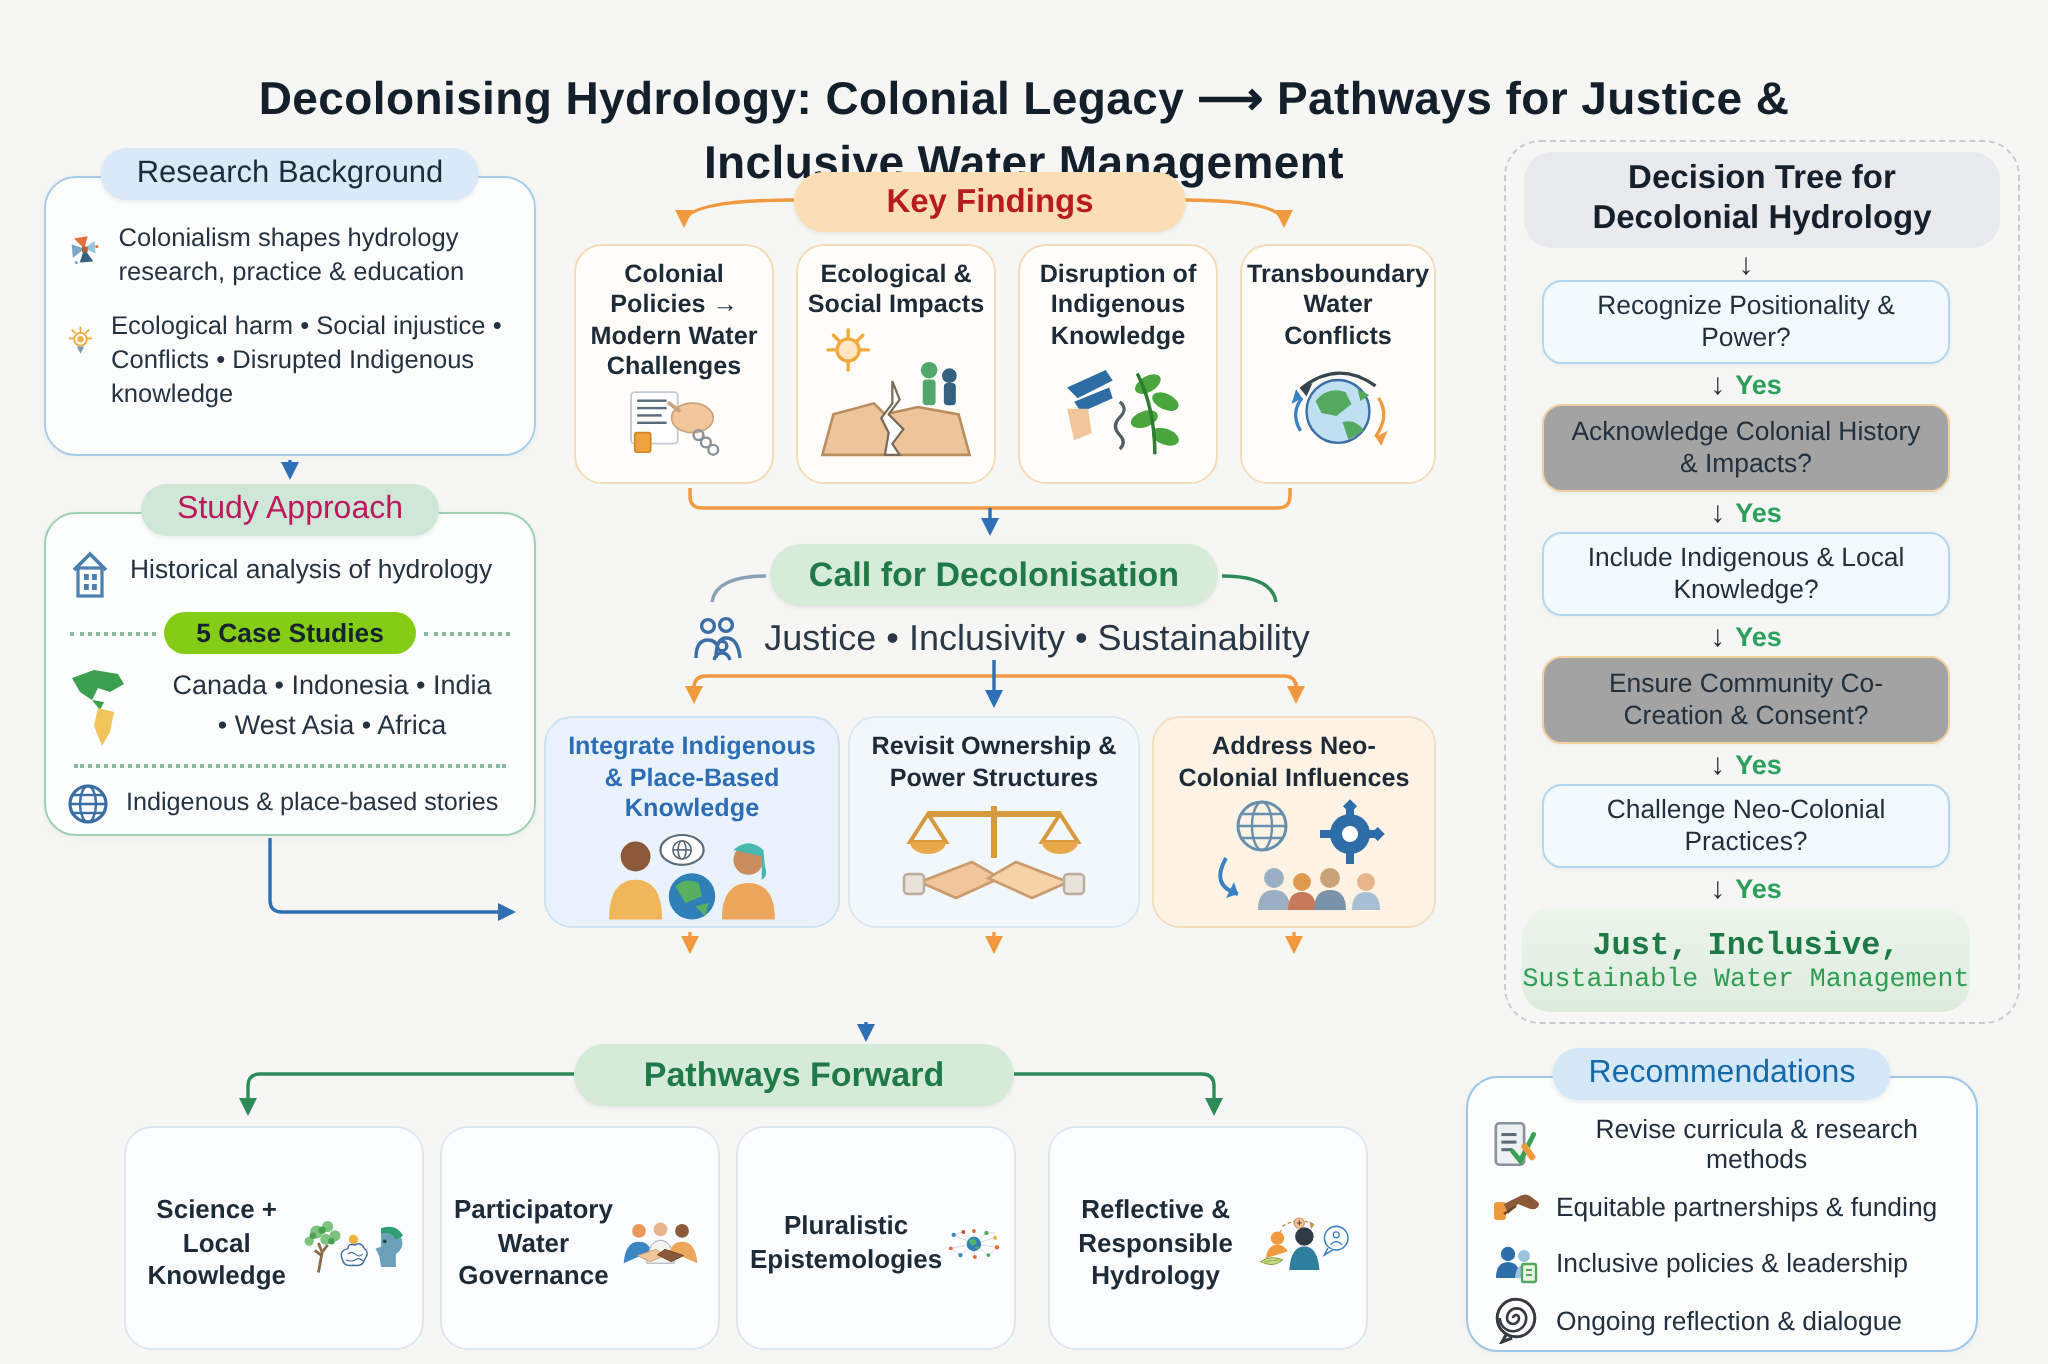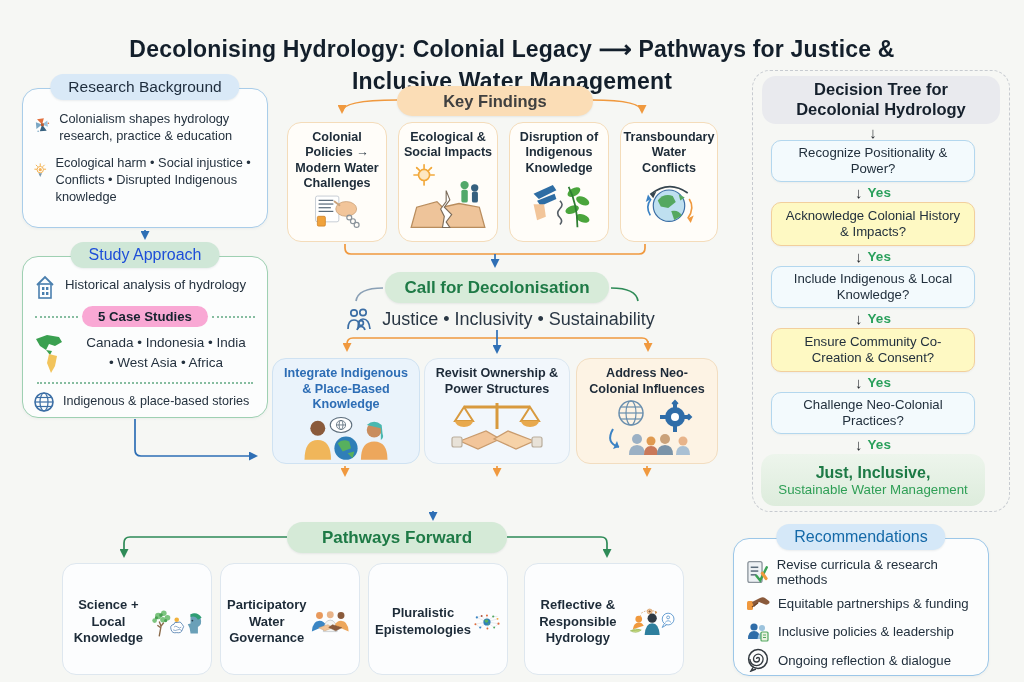--- a/index.html
+++ b/index.html
@@ -12,39 +12,39 @@
   
   .title { position:absolute; top:9px; left:40px; right:40px; text-align:center;
            font-size:23px; font-weight:bold; color:#131f2b; line-height:1.4; letter-spacing:.2px;margin-top:24px; }
   
   .card { position:absolute; background:#fcfdfd; border-radius:16px;
           box-shadow:0 1px 3px rgba(30,50,70,.05); }
   .pill { position:absolute; top:-15px; left:50%; transform:translateX(-50%);
           white-space:nowrap; padding:4px 18px; border-radius:16px;
           font-weight:normal; box-shadow:0 1px 2px rgba(30,50,70,.08); }
   .pill-blue  { background:#d9e9f7; color:#1d2c3c; font-size:15.5px; }
-  .pill-green { background:#cfe7d7; color:#1d4ed8; font-size:16px; }
+  .pill-green { background:#cfe7d7; color:#be185d; font-size:16px; }
   .freepill { position:absolute; border-radius:16px; display:flex; align-items:center;
               justify-content:center; font-weight:bold; box-shadow:0 1px 2px rgba(30,50,70,.08); }
   
   .rb-card { left:22px; top:88px; width:246px; height:140px; border:1.5px solid #a9cde9; }
   .rb-body { padding:20px 10px 6px 10px; display:flex; flex-direction:column; gap:9px; }
   .icon-row { display:flex; align-items:flex-start; gap:8px; }
   .icon-row .txt { font-size:12.8px; line-height:1.3; color:#25323f; padding-top:2px; }
   .sa-card { left:22px; top:256px; width:246px; height:162px; border:1.5px solid #9ed0b2; }
   .sa-body { padding:17px 10px 6px 10px; display:flex; flex-direction:column; gap:5px; }
   .dotted-row { display:flex; align-items:center; gap:4px; margin:1px 2px; }
   .dotted-row::before, .dotted-row::after { content:""; flex:1; border-top:2px dotted #86bda0; }
-  .case-pill { background:#f9a8d4; border-radius:13px; padding:3px 16px;
+  .case-pill { background:#84cc16; border-radius:13px; padding:3px 16px;
                font-size:13.2px; font-weight:bold; color:#16232f; }
   .case-lines { font-size:13.5px; color:#25323f; line-height:1.45; text-align:center; flex:1; }
   .dotted-sep { border-top:2px dotted #86bda0; margin:2px 4px; }
   
   .kf-pill { left:397px; top:86px; width:196px; height:30px; background:#fbddb6;
-             color:#404040; font-size:16.5px; }
+             color:#b91c1c; font-size:16.5px; }
   .kf-box { position:absolute; top:122px; height:120px; background:#fffdf9;
             border:1.2px solid #f4dcba; border-radius:14px; padding:7px 4px 12px 4px;
             display:flex; flex-direction:column; align-items:center; gap:2px; }
   .kf-box .bt { font-size:12.6px; font-weight:bold; color:#1d2b38; line-height:1.22; text-align:center; }
   
   .call-pill { left:385px; top:272px; width:224px; height:31px; background:#d7ebd9;
                color:#1e7a46; font-size:17px; }
   .justice-row { position:absolute; left:337px; top:306px; width:326px; height:26px;
                  display:flex; align-items:center; justify-content:center; gap:9px;
                  font-size:18px; color:#2a3744; font-weight:500; }
@@ -69,35 +69,35 @@
               border:1.6px dashed #c7cbd0; border-radius:18px; }
   .dt-header { position:absolute; left:762px; top:76px; width:238px; height:48px;
                background:#e9eaee; border-radius:14px; display:flex; align-items:center;
                justify-content:center; text-align:center; font-weight:bold;
                font-size:16.5px; color:#15202c; line-height:1.2; padding:0 14px; }
   .dt-box { position:absolute; left:771px; width:204px; border-radius:10px;
             display:flex; align-items:center; justify-content:center; text-align:center;
             font-size:13.2px; color:#22303d; line-height:1.25; padding:3px 10px;
             box-shadow:0 1px 2px rgba(30,50,70,.05); }
   .dt-blue   { background:#f3fafd; border:1.3px solid #b3d7ee; }
-  .dt-orange { background:#fef9c3; border:1.3px solid #f2cf9d;text-align:center; }
+  .dt-orange { background:#a3a3a3; border:1.3px solid #f2cf9d;text-align:center; }
   .yes-row { position:absolute; left:771px; width:204px; height:20px; display:flex;
              align-items:center; justify-content:center; gap:5px; }
   .dt-arrow { color:#2b2f33; font-size:15px; line-height:1; }
   .yes-lbl { color:#2aa05c; font-weight:bold; font-size:13.5px; }
   .dt-outcome { position:absolute; left:761px; top:454px; width:224px; height:52px;
                 background:linear-gradient(180deg,#edf5ec,#ddecdc); border-radius:14px;
-                display:flex; flex-direction:column; align-items:center; justify-content:center; }
+                display:flex; flex-direction:column; align-items:center; justify-content:center;font-family:Liberation Mono, monospace; }
   .dt-outcome .l1 { font-size:16px; font-weight:bold; color:#1d7a46; }
   .dt-outcome .l2 { font-size:13.3px; color:#2e9e55; }
   
   .rec-card { left:733px; top:538px; width:256px; height:138px; border:1.5px solid #9cc7e8; }
   .rec-pill { background:#d5e8f8; color:#1469a8; font-size:16px; }
   .rec-body { padding:18px 8px 4px 12px; display:flex; flex-direction:column; gap:5px; }
-  .rec-row { display:flex; align-items:center; gap:8px; }
+  .rec-row { display:flex; align-items:center; gap:8px;text-align:center; }
   .rec-row .txt { font-size:13.2px; color:#22303d; }
   
   #connectors { position:absolute; left:0; top:0; z-index:3; pointer-events:none; }
   .layer { position:absolute; z-index:4; }
   svg { display:block; }
 </style>
 </head>
 <body>
 
 <div id="stage">

